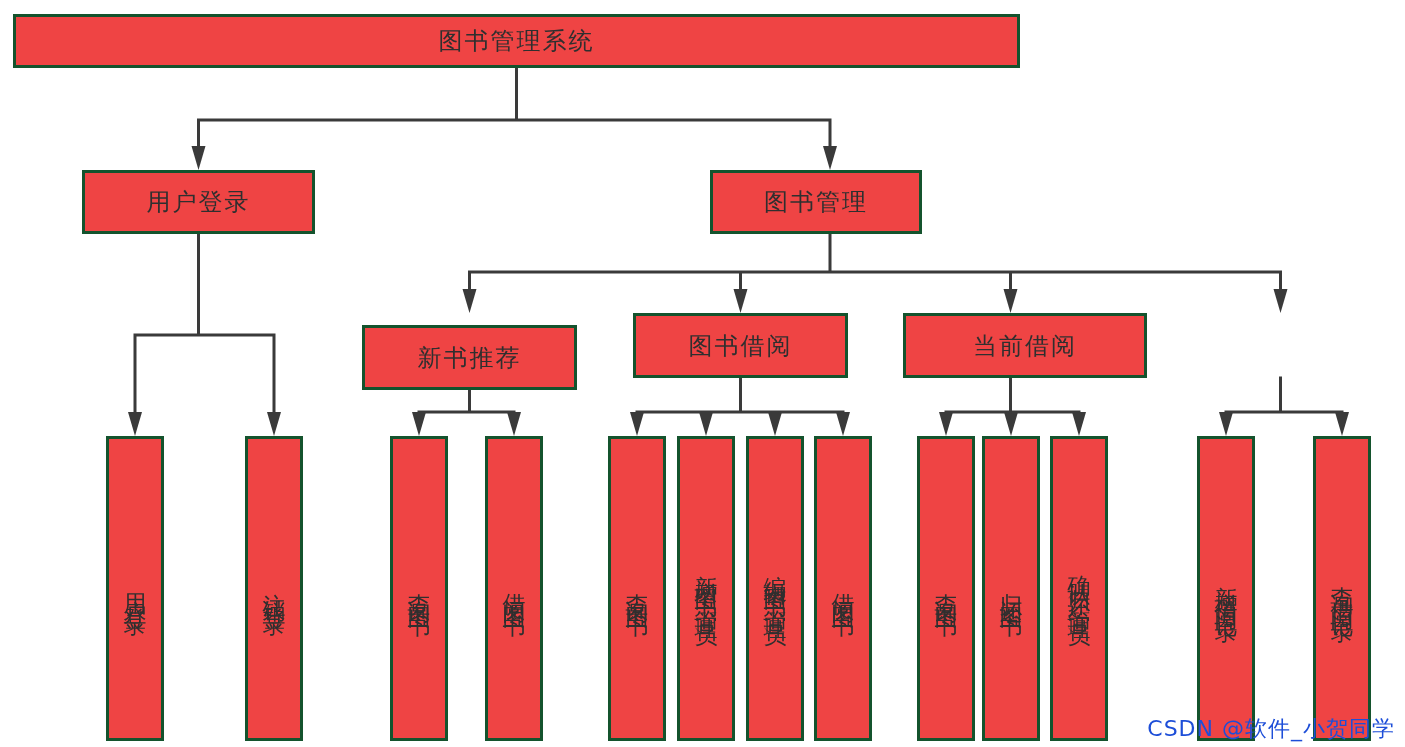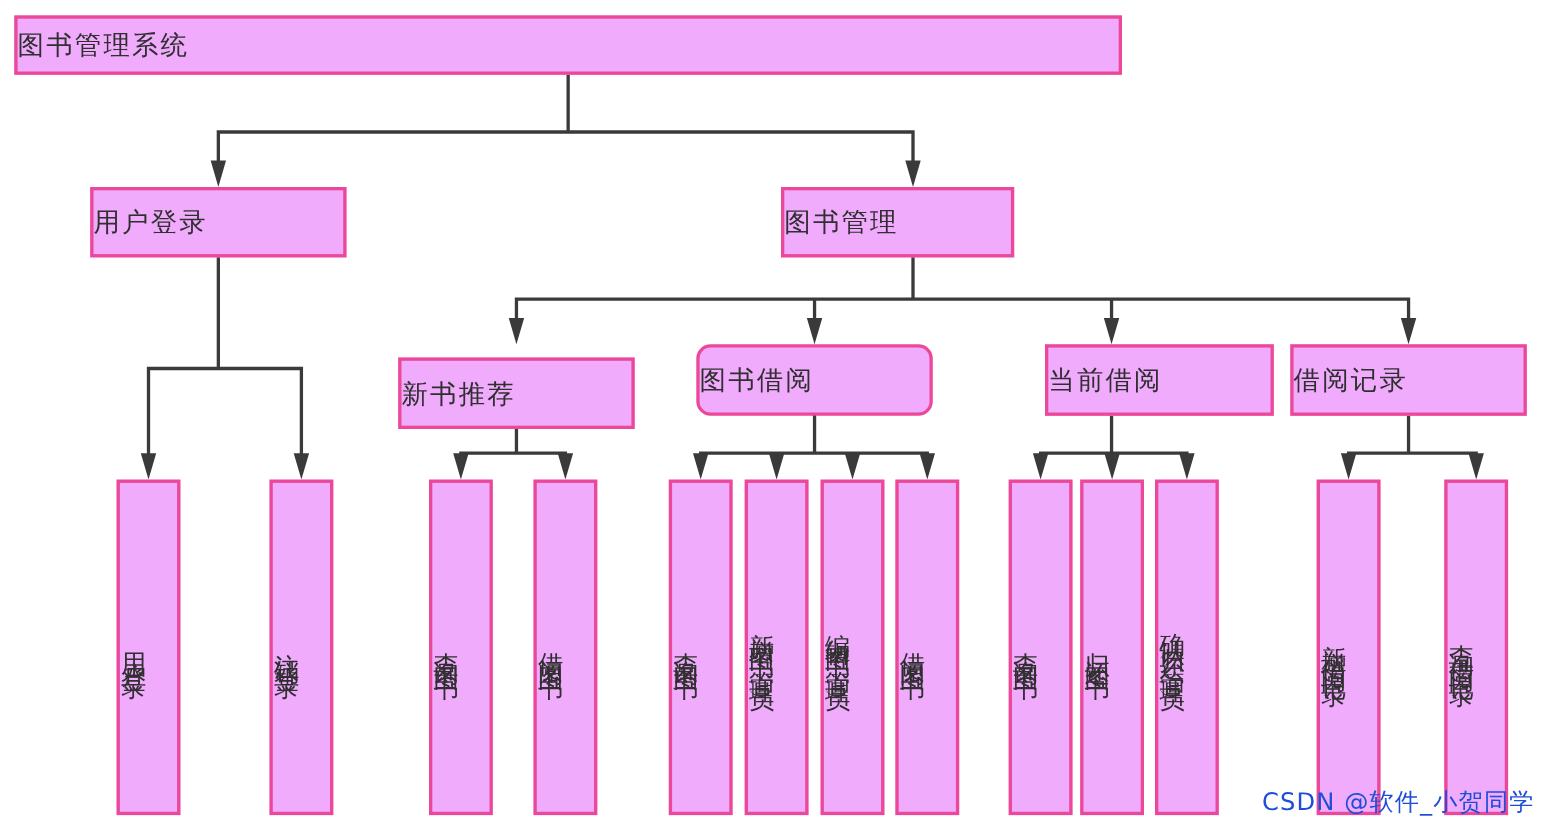--- a/index.html
+++ b/index.html
@@ -17,25 +17,25 @@
   }
   .connectors {
     position: absolute;
     left: 0; top: 0;
     width: 1405px;
     height: 747px;
   }
   .box {
     position: absolute;
     box-sizing: border-box;
-    background: #f0abfc;
-    border: 3px solid #ec4899;
+    background: #ef4444;
+    border: 3px solid #14532d;
     display: flex;
     align-items: center;
-    justify-content: flex-start;
+    justify-content: center;
     color: #2f2f2f;
   }
   .hlabel {
     font-size: 24px;
     letter-spacing: 2px;
     white-space: nowrap;
   }
   .leaf .vlabel {
     writing-mode: vertical-rl;
     font-size: 23px;
@@ -109,28 +109,25 @@
   <div class="box" style="left:82px; top:170px; width:233px; height:64px;">
     <span class="hlabel">用户登录</span>
   </div>
   <div class="box" style="left:710px; top:170px; width:212px; height:64px;">
     <span class="hlabel">图书管理</span>
   </div>
 
   <div class="box" style="left:362px; top:313px; width:215px; height:65px;margin-top:12px;">
     <span class="hlabel">新书推荐</span>
   </div>
-  <div class="box" style="left:633px; top:313px; width:215px; height:65px;border-radius:13px;">
+  <div class="box" style="left:633px; top:313px; width:215px; height:65px;">
     <span class="hlabel">图书借阅</span>
   </div>
-  <div class="box" style="left:950px; top:313px; width:208px; height:65px;">
+  <div class="box" style="left:903px; top:313px; width:244px; height:65px;">
     <span class="hlabel">当前借阅</span>
-  </div>
-  <div class="box" style="left:1173px; top:313px; width:215px; height:65px;">
-    <span class="hlabel">借阅记录</span>
   </div>
 
   <div class="box leaf" style="left:106px; top:436px; width:58px; height:305px;">
     <span class="vlabel">用户登录</span>
   </div>
   <div class="box leaf" style="left:245px; top:436px; width:58px; height:305px;">
     <span class="vlabel">注销登录</span>
   </div>
 
   <div class="box leaf" style="left:390px; top:436px; width:58px; height:305px;">

